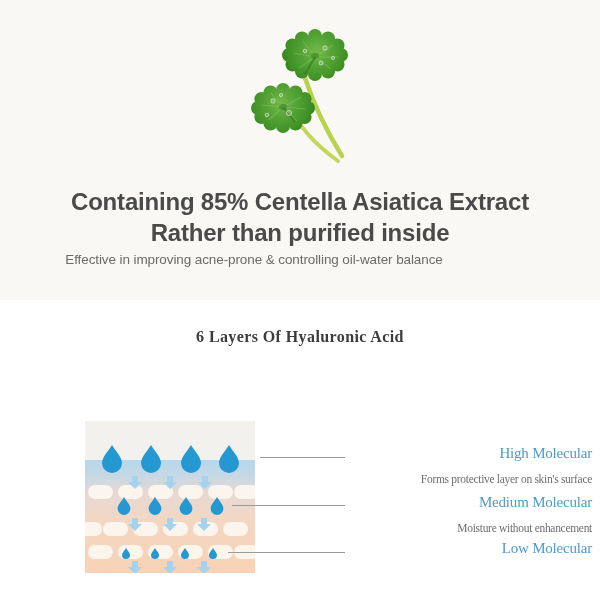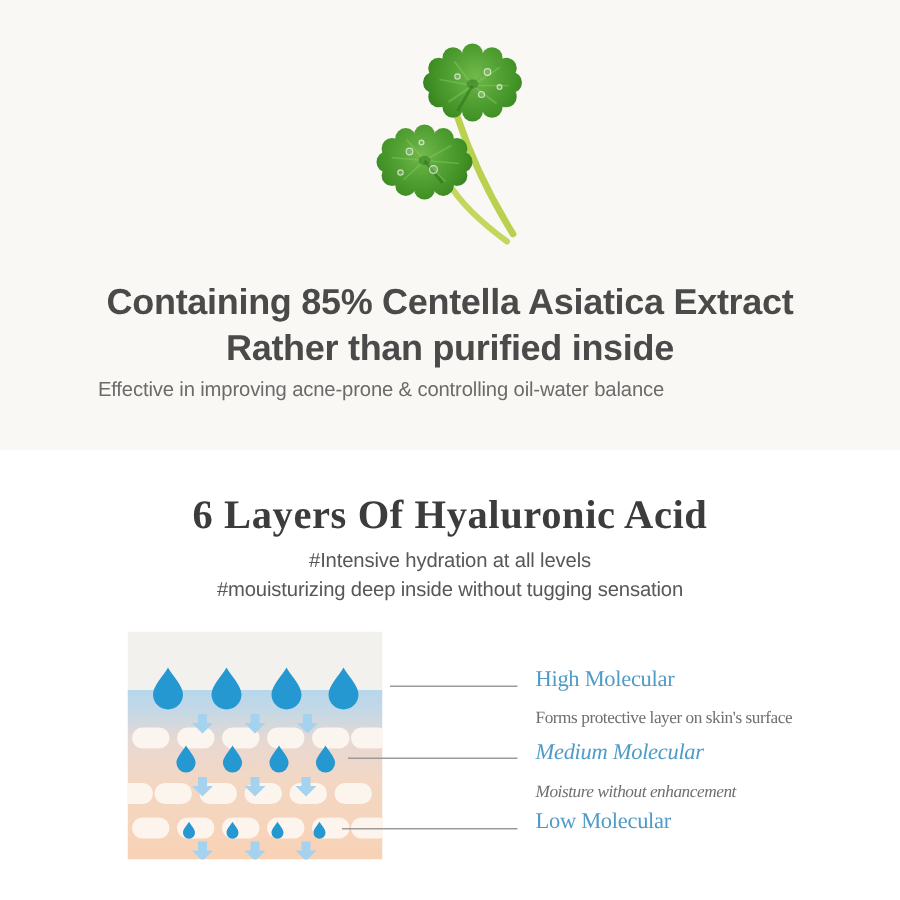--- a/index.html
+++ b/index.html
@@ -15,35 +15,35 @@
     position:absolute;left:0;top:186px;width:600px;text-align:center;
     font-size:24px;line-height:31px;font-weight:700;color:#4a4a4a;letter-spacing:-0.2px;
   }
   .hero-sub{
     position:absolute;left:0;top:252px;width:508px;text-align:center;
     font-size:13.5px;color:#6b6b6b;letter-spacing:-0.1px;
   }
   
   .hy-title{
     position:absolute;left:0;top:328px;width:600px;text-align:center;
-    font-family:"Liberation Serif", serif;font-weight:700;font-size:27px;
+    font-family:"Liberation Serif", serif;font-weight:700;font-size:16px;
     color:#3c3c3c;letter-spacing:0.4px;
   }
   .hashtags{
     position:absolute;left:0;top:364px;width:600px;text-align:center;
     font-size:13.5px;line-height:19px;color:#575757;letter-spacing:-0.1px;
   }
   .skin-svg{position:absolute;left:85px;top:421px;width:170px;height:152px;}
   .callout-line{position:absolute;height:1px;background:#9b9b9b;}
   .line-high{left:260px;top:457px;width:85px;}
   .line-medium{left:232px;top:505px;width:113px;}
   .line-low{left:228px;top:552px;width:117px;}
-  .callout{position:absolute;left:357px;width:235px;font-family:"Liberation Serif", serif;}
+  .callout{position:absolute;left:357px;width:235px;font-family:"Liberation Serif", serif;text-align:right;}
   .callout-high{top:445px;}
-  .callout-medium{top:494px;font-style:italic;}
+  .callout-medium{top:494px;}
   .callout-low{top:540px;}
   .callout-name{font-size:15px;color:#4f9bc8;letter-spacing:-0.2px;}
   .callout-desc{font-size:11.5px;color:#6f6f6f;margin-top:11px;letter-spacing:-0.3px;}
 </style>
 </head>
 <body>
 
 <div class="canvas">
 
   <div class="hero-bg"></div>
@@ -134,24 +134,20 @@
   </svg>
 
   <div class="hero-heading">
     <div>Containing 85% Centella Asiatica Extract</div>
     <div>Rather than purified inside</div>
   </div>
   <div class="hero-sub">Effective in improving acne-prone &amp; controlling oil-water balance</div>
 
   <div class="hy-title">6 Layers Of Hyaluronic Acid</div>
 
-  <div class="hashtags">
-    <div>#Intensive hydration at all levels</div>
-    <div>#mouisturizing deep inside without tugging sensation</div>
-  </div>
 
   <svg class="skin-svg" viewBox="0 0 170 152" xmlns="http://www.w3.org/2000/svg" aria-hidden="true">
     <defs>
       <linearGradient id="skinGrad" x1="0" y1="0" x2="0" y2="1">
         <stop offset="0" stop-color="#b7d7ed"></stop>
         <stop offset="0.12" stop-color="#c3d8e6"></stop>
         <stop offset="0.3" stop-color="#e8d8d2"></stop>
         <stop offset="0.55" stop-color="#f3d7c3"></stop>
         <stop offset="1" stop-color="#f8d2b5"></stop>
       </linearGradient>

